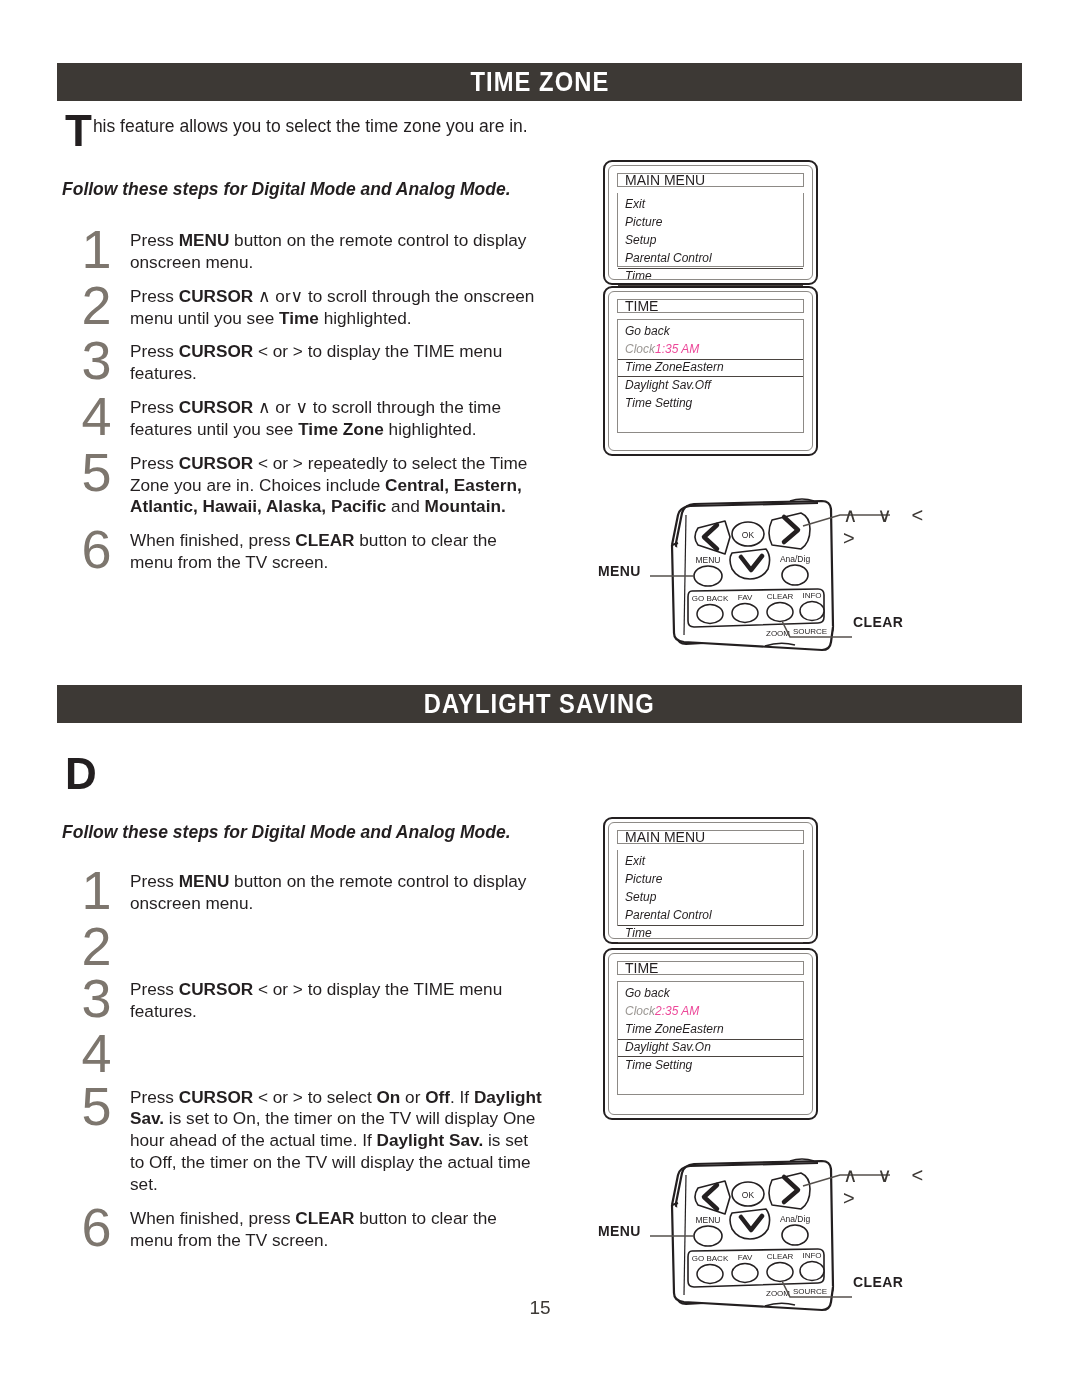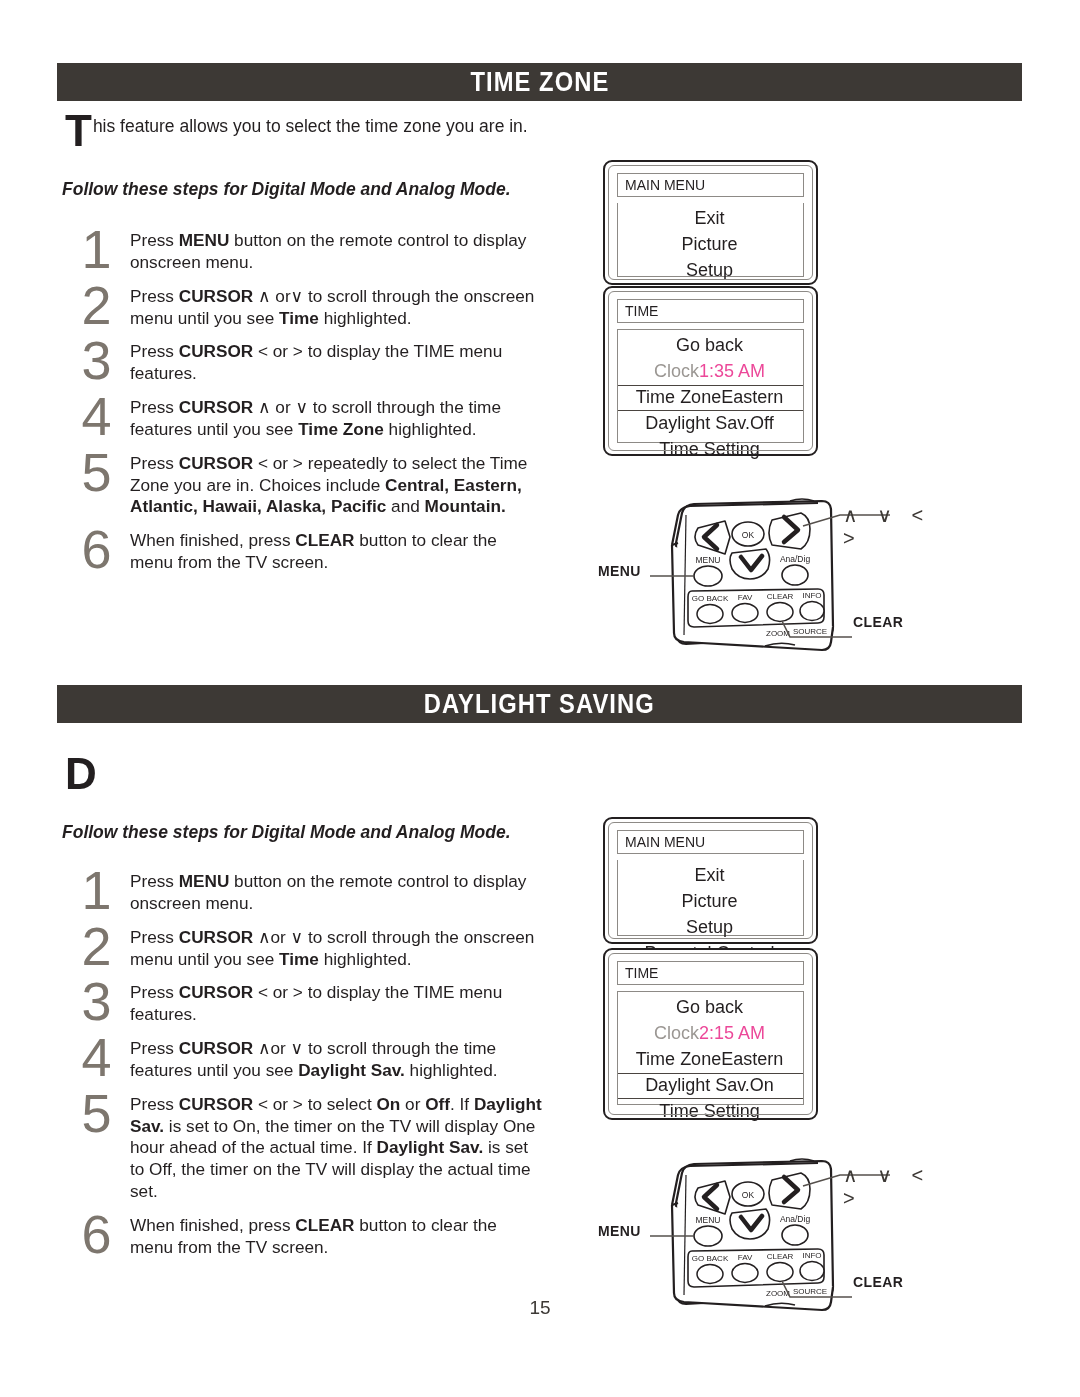--- a/index.html
+++ b/index.html
@@ -108,47 +108,48 @@
     border: 1px solid #8d8a86;
     border-radius: 6px;
     pointer-events: none;
   }
   .tv-inner {
     position: absolute;
     left: 12px; right: 12px; top: 11px; bottom: 10px;
   }
   .tv-titlebox {
     border: 1px solid #8d8a86;
-    height: 24px;
+    height: 14px;
     display: flex;
     align-items: center;
     padding-left: 7px;
     box-sizing: border-box;
     font-size: 14px;
     color: #231f20;
   }
   .tv-listbox {
     border: 1px solid #8d8a86;
     border-top: none;
     margin-top: 6px;
     box-sizing: border-box;
     padding: 3px 0 0 0;
     position: relative;
   }
   .tv-listbox.bordered-top { border-top: 1px solid #8d8a86; }
   .tv-row {
     display: flex;
-    justify-content: center;
-    font-size: 18px;
+    justify-content: flex-start;
+    font-size: 12px;
     line-height: 1.33;
     padding: 0 9px 0 7px;
     color: #231f20;
     box-sizing: border-box;
     border-top: 1px solid transparent;
     border-bottom: 1px solid transparent;
+    font-style: italic;
   }
   .tv-row.dim { color: #9b9793; }
   .tv-row.highlight {
     border-top: 1px solid #4a4440;
     border-bottom: 1px solid #4a4440;
   }
   .tv-row .val { color: inherit; }
   .tv-row.dim .val { color: #ec4899; }
 
   
@@ -337,29 +338,27 @@
 
 <div class="subhead" style="left:62px; top:822px;">Follow these steps for Digital Mode and Analog Mode.</div>
 
 <div class="steps" style="left:62px; top:869px;" id="steps-1">
     <div class="step">
       <div class="step-num">1</div>
       <div class="step-text">Press <b>MENU</b> button on the remote control to display onscreen menu.</div>
     </div>
     <div class="step">
       <div class="step-num">2</div>
-      <div class="step-text">Press <b>CURSOR</b> ∧or ∨ to scroll through the onscreen menu until you see <b>Time</b> highlighted.</div>
     </div>
     <div class="step">
       <div class="step-num">3</div>
       <div class="step-text">Press <b>CURSOR</b> &lt; or &gt; to display the TIME menu features.</div>
     </div>
     <div class="step">
       <div class="step-num">4</div>
-      <div class="step-text">Press <b>CURSOR</b> ∧or ∨ to scroll through the time features until you see <b>Daylight Sav.</b> highlighted.</div>
     </div>
     <div class="step">
       <div class="step-num">5</div>
       <div class="step-text">Press <b>CURSOR</b> &lt; or &gt; to select <b>On</b> or <b>Off</b>. If <b>Daylight Sav.</b> is set to On, the timer on the TV will display One hour ahead of the actual time. If <b>Daylight Sav.</b> is set to Off, the timer on the TV will display the actual time set.</div>
     </div>
     <div class="step">
       <div class="step-num">6</div>
       <div class="step-text">When finished, press <b>CLEAR</b> button to clear the menu from the TV screen.</div>
     </div>
   </div>
@@ -395,21 +394,21 @@
   <div class="tv-screen" style="left:603px; top:948px; width:215px; height:172px;">
     <div class="tv-inner">
       <div class="tv-titlebox">TIME</div>
       <div class="tv-listbox bordered-top" style="height:114px;" id="tm-1">
           <div class="tv-row">
             <span>Go back</span>
             <span class="val"></span>
           </div>
           <div class="tv-row dim">
             <span>Clock</span>
-            <span class="val">2:15 AM</span>
+            <span class="val">2:35 AM</span>
           </div>
           <div class="tv-row">
             <span>Time Zone</span>
             <span class="val">Eastern</span>
           </div>
           <div class="tv-row highlight">
             <span>Daylight Sav.</span>
             <span class="val">On</span>
           </div>
           <div class="tv-row">

